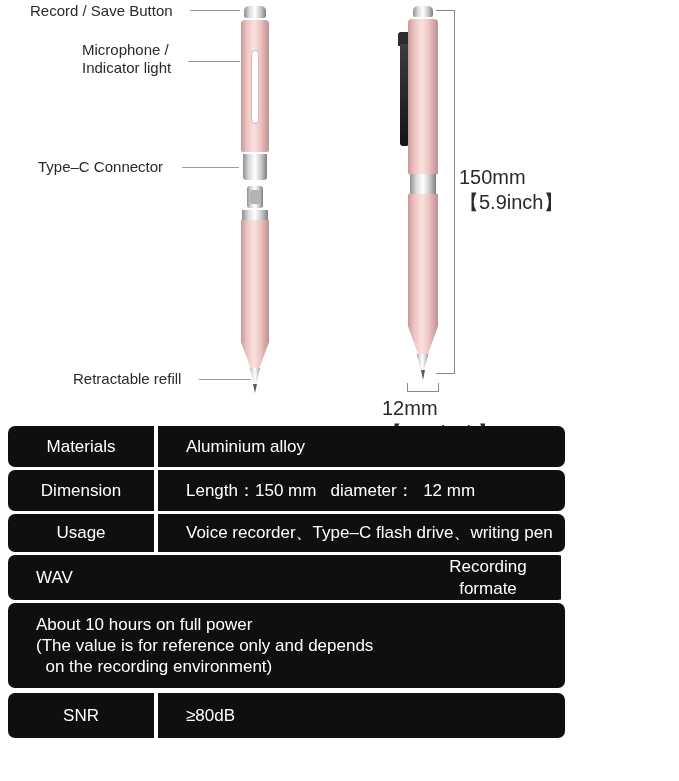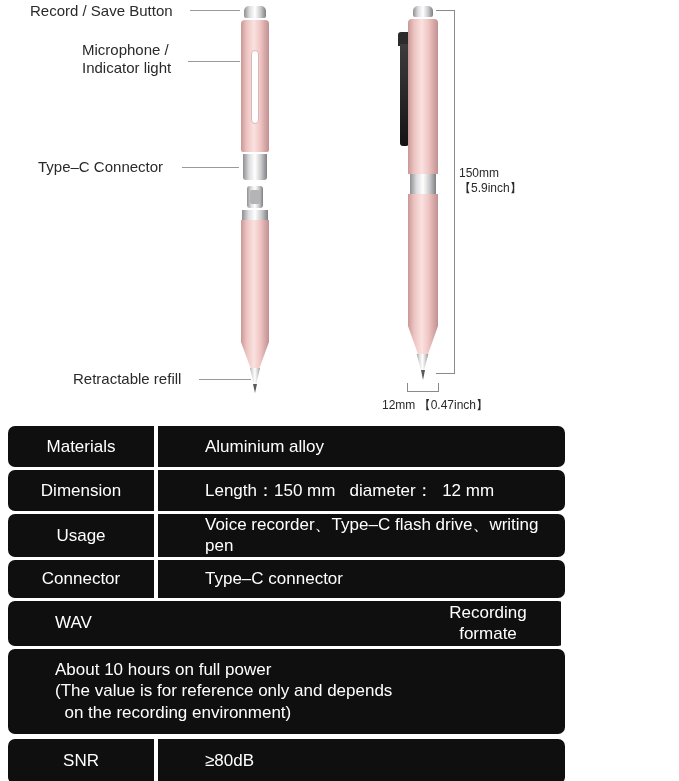--- a/index.html
+++ b/index.html
@@ -6,37 +6,37 @@
   body{
     width:679px;height:781px;background:#ffffff;position:relative;overflow:hidden;
     font-family:"Liberation Sans",sans-serif;
   }
   .figure{position:absolute;left:0;top:0;width:551px;height:424px;}
   .ann{
     position:absolute;font-size:15px;color:var(--annotation-text,#2a2a2a);
     white-space:pre-wrap;line-height:1.22;
   }
   .leader{position:absolute;height:1px;background:#9a9a9a;}
-  .dim-label{position:absolute;font-size:12px;color:var(--annotation-text,#2a2a2a);white-space:pre-wrap;}
+  .dim-label{position:absolute;font-size:20px;color:var(--annotation-text,#2a2a2a);white-space:pre-wrap;}
   .vline{position:absolute;width:1px;background:#8a8a8a;}
   .hline{position:absolute;height:1px;background:#8a8a8a;}
   .pen{position:absolute;}
   .pen > div{position:absolute;}
   .pink{background:linear-gradient(90deg,#c99896 0%,#ecc3c1 20%,#fae2e0 46%,var(--pen-pink,#f0c6c4) 68%,#c09090 100%);}
   .chrome{background:linear-gradient(90deg,#8f8f91 0%,#dcdcde 25%,#ffffff 50%,#c8c8ca 76%,#7f7f81 100%);}
   .spec{position:absolute;left:8px;top:426px;width:557px;}
   .row{display:flex;background:var(--table-bg,#0f0f0f);border-radius:7px;}
   .row + .row{margin-top:3px;}
   .row:last-child{margin-top:5px;}
   .cell{
     display:flex;align-items:center;color:var(--table-text,#ffffff);
     font-size:17px;white-space:pre-wrap;line-height:1.25;box-sizing:border-box;
   }
   .cell.label{width:150px;justify-content:center;text-align:center;border-right:4px solid #ffffff;flex:none;}
-  .cell.value{flex:1;padding-left:19px;padding-right:10px;margin-left:28px;}
+  .cell.value{flex:1;padding-left:28px;padding-right:10px;}
 </style>
 </head>
 <body>
 
 <div class="figure">
 
   <div class="ann" style="left:30px;top:2px">Record / Save Button</div>
   <div class="ann" style="left:82px;top:41px">Microphone /
 Indicator light</div>
   <div class="ann" style="left:38px;top:158px">Type–C Connector</div>
@@ -90,24 +90,20 @@
     <div class="cell value">Aluminium alloy</div>
   </div>
   <div class="row" style="min-height:41px">
     <div class="cell label">Dimension</div>
     <div class="cell value">Length：150 mm   diameter：  12 mm</div>
   </div>
   <div class="row" style="min-height:38px">
     <div class="cell label">Usage</div>
     <div class="cell value">Voice recorder、Type–C flash drive、writing pen</div>
   </div>
-  <div class="row" style="min-height:38px">
-    <div class="cell label">Connector</div>
-    <div class="cell value">Type–C connector</div>
-  </div>
   <div class="row" style="min-height:45px">
     <div class="cell value">WAV</div>
     <div class="cell label">Recording
 formate</div>
   </div>
   <div class="row" style="min-height:85px">
     <div class="cell value">About 10 hours on full power
 (The value is for reference only and depends
   on the recording environment)</div>
   </div>

